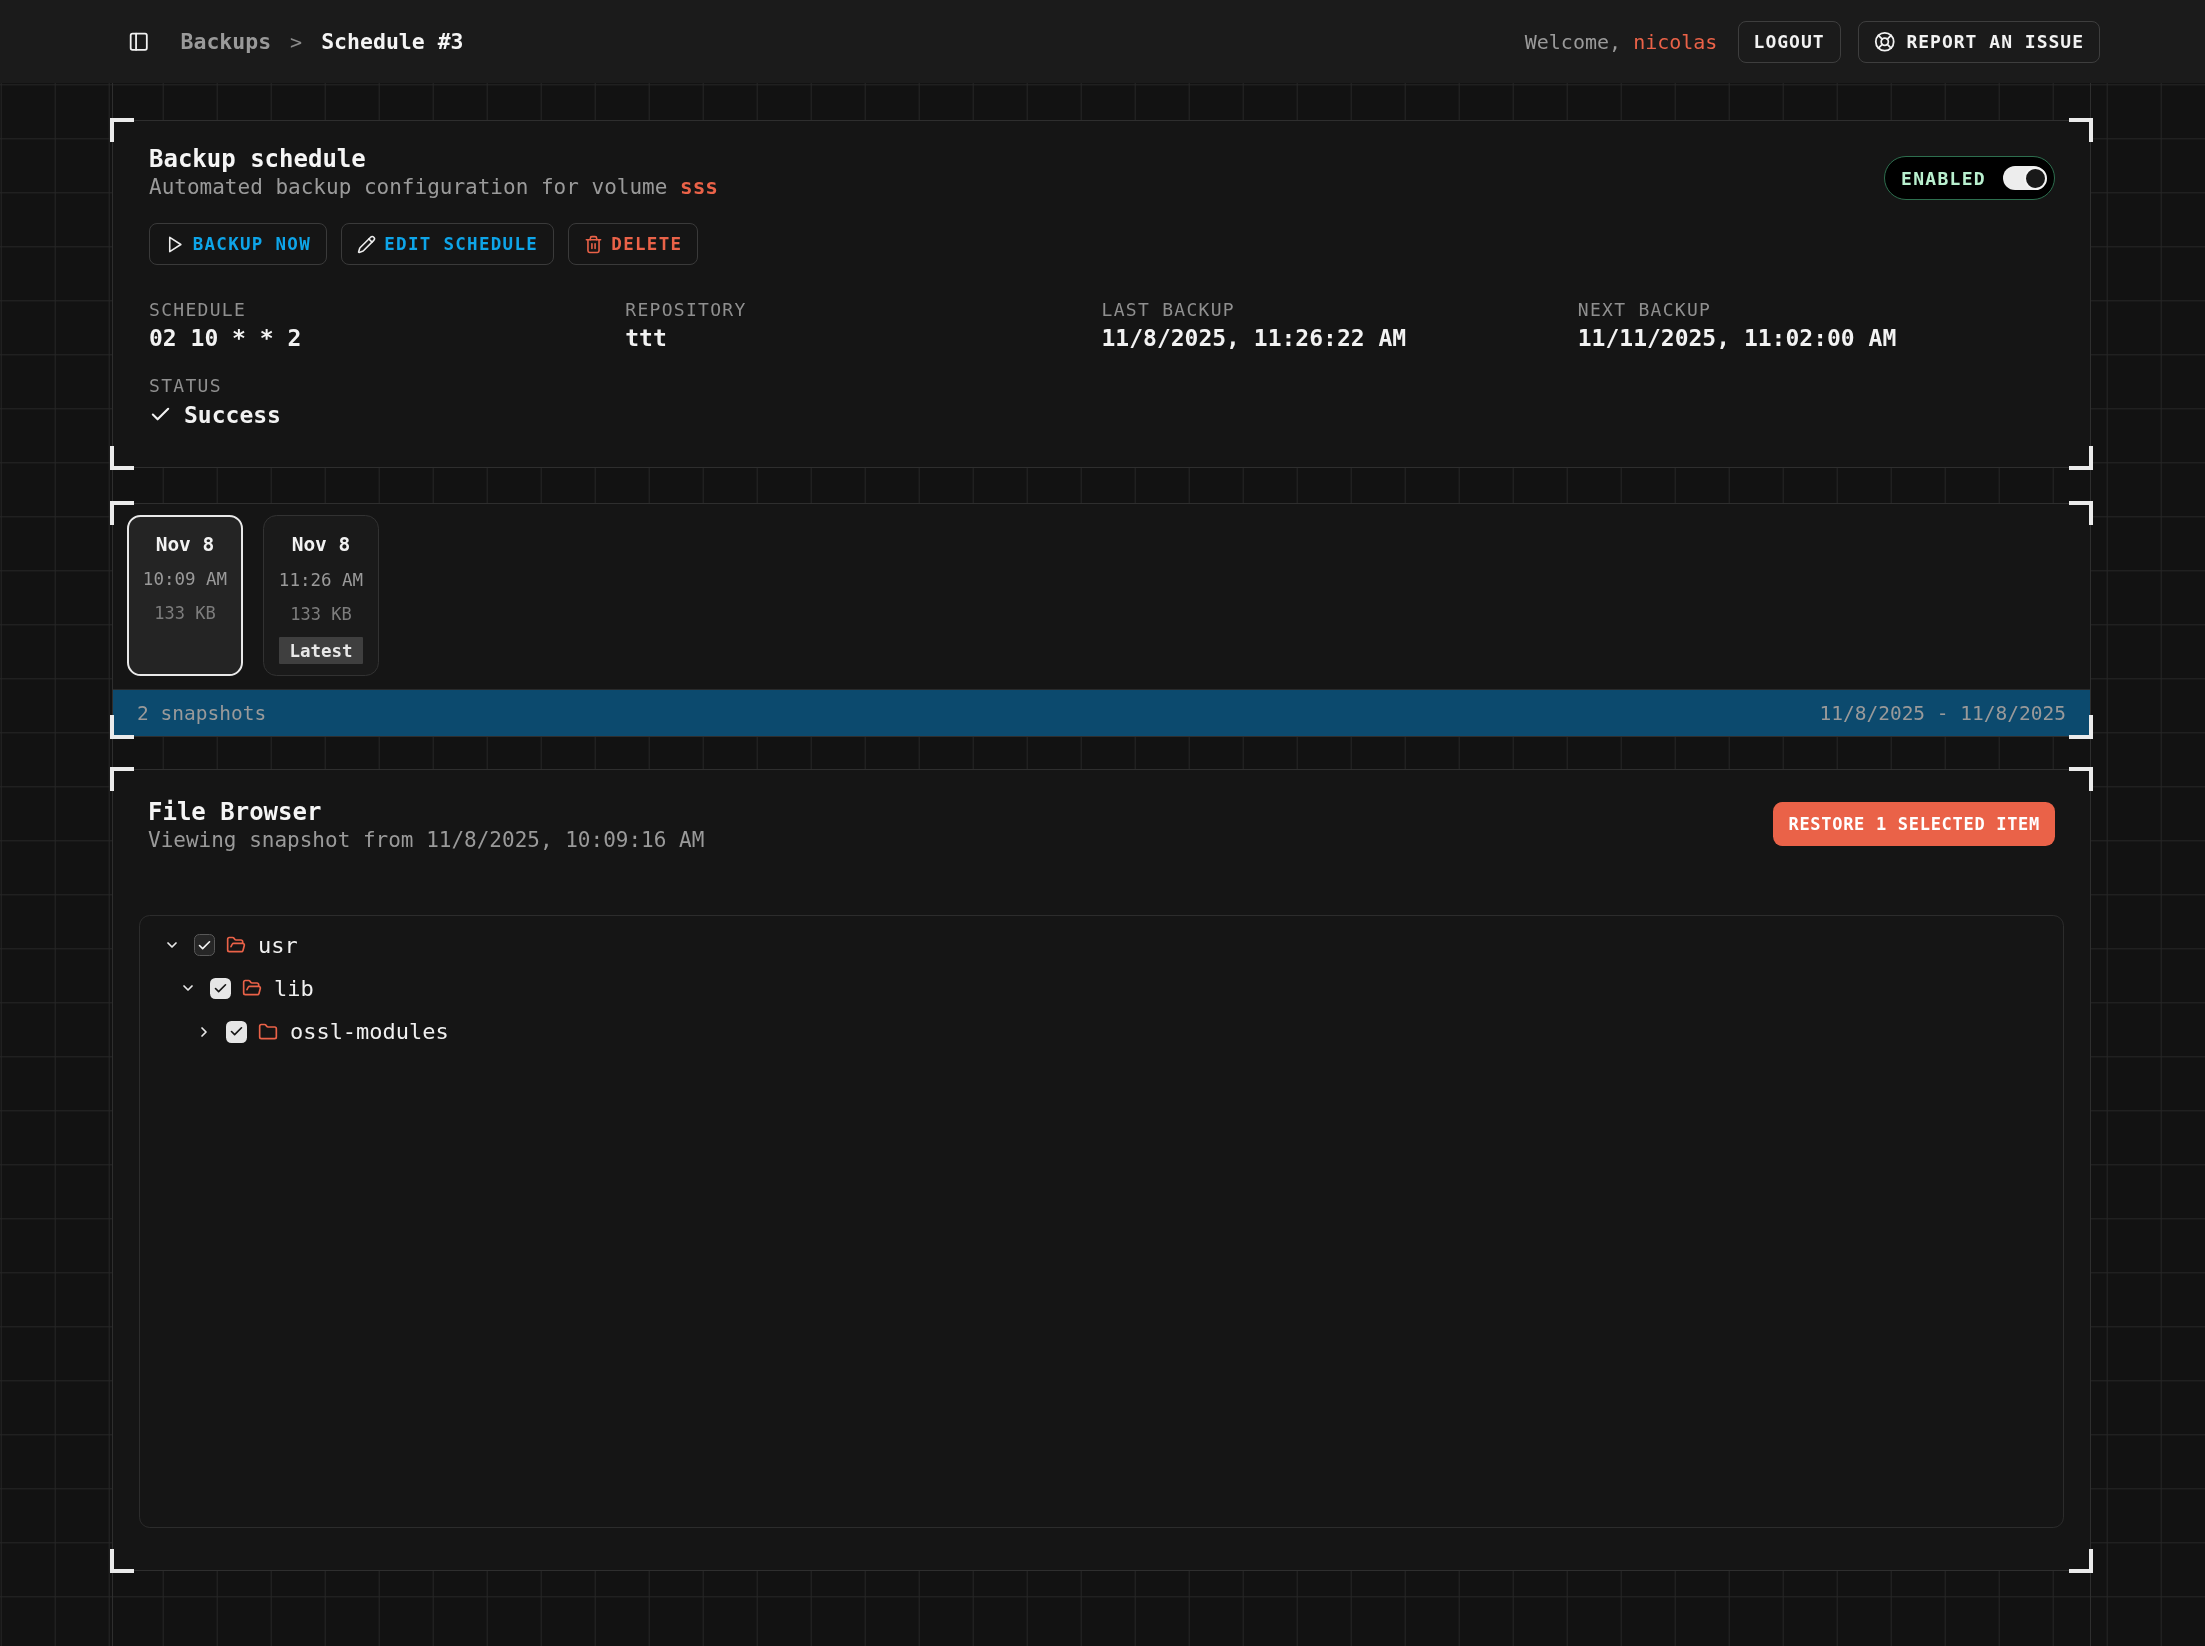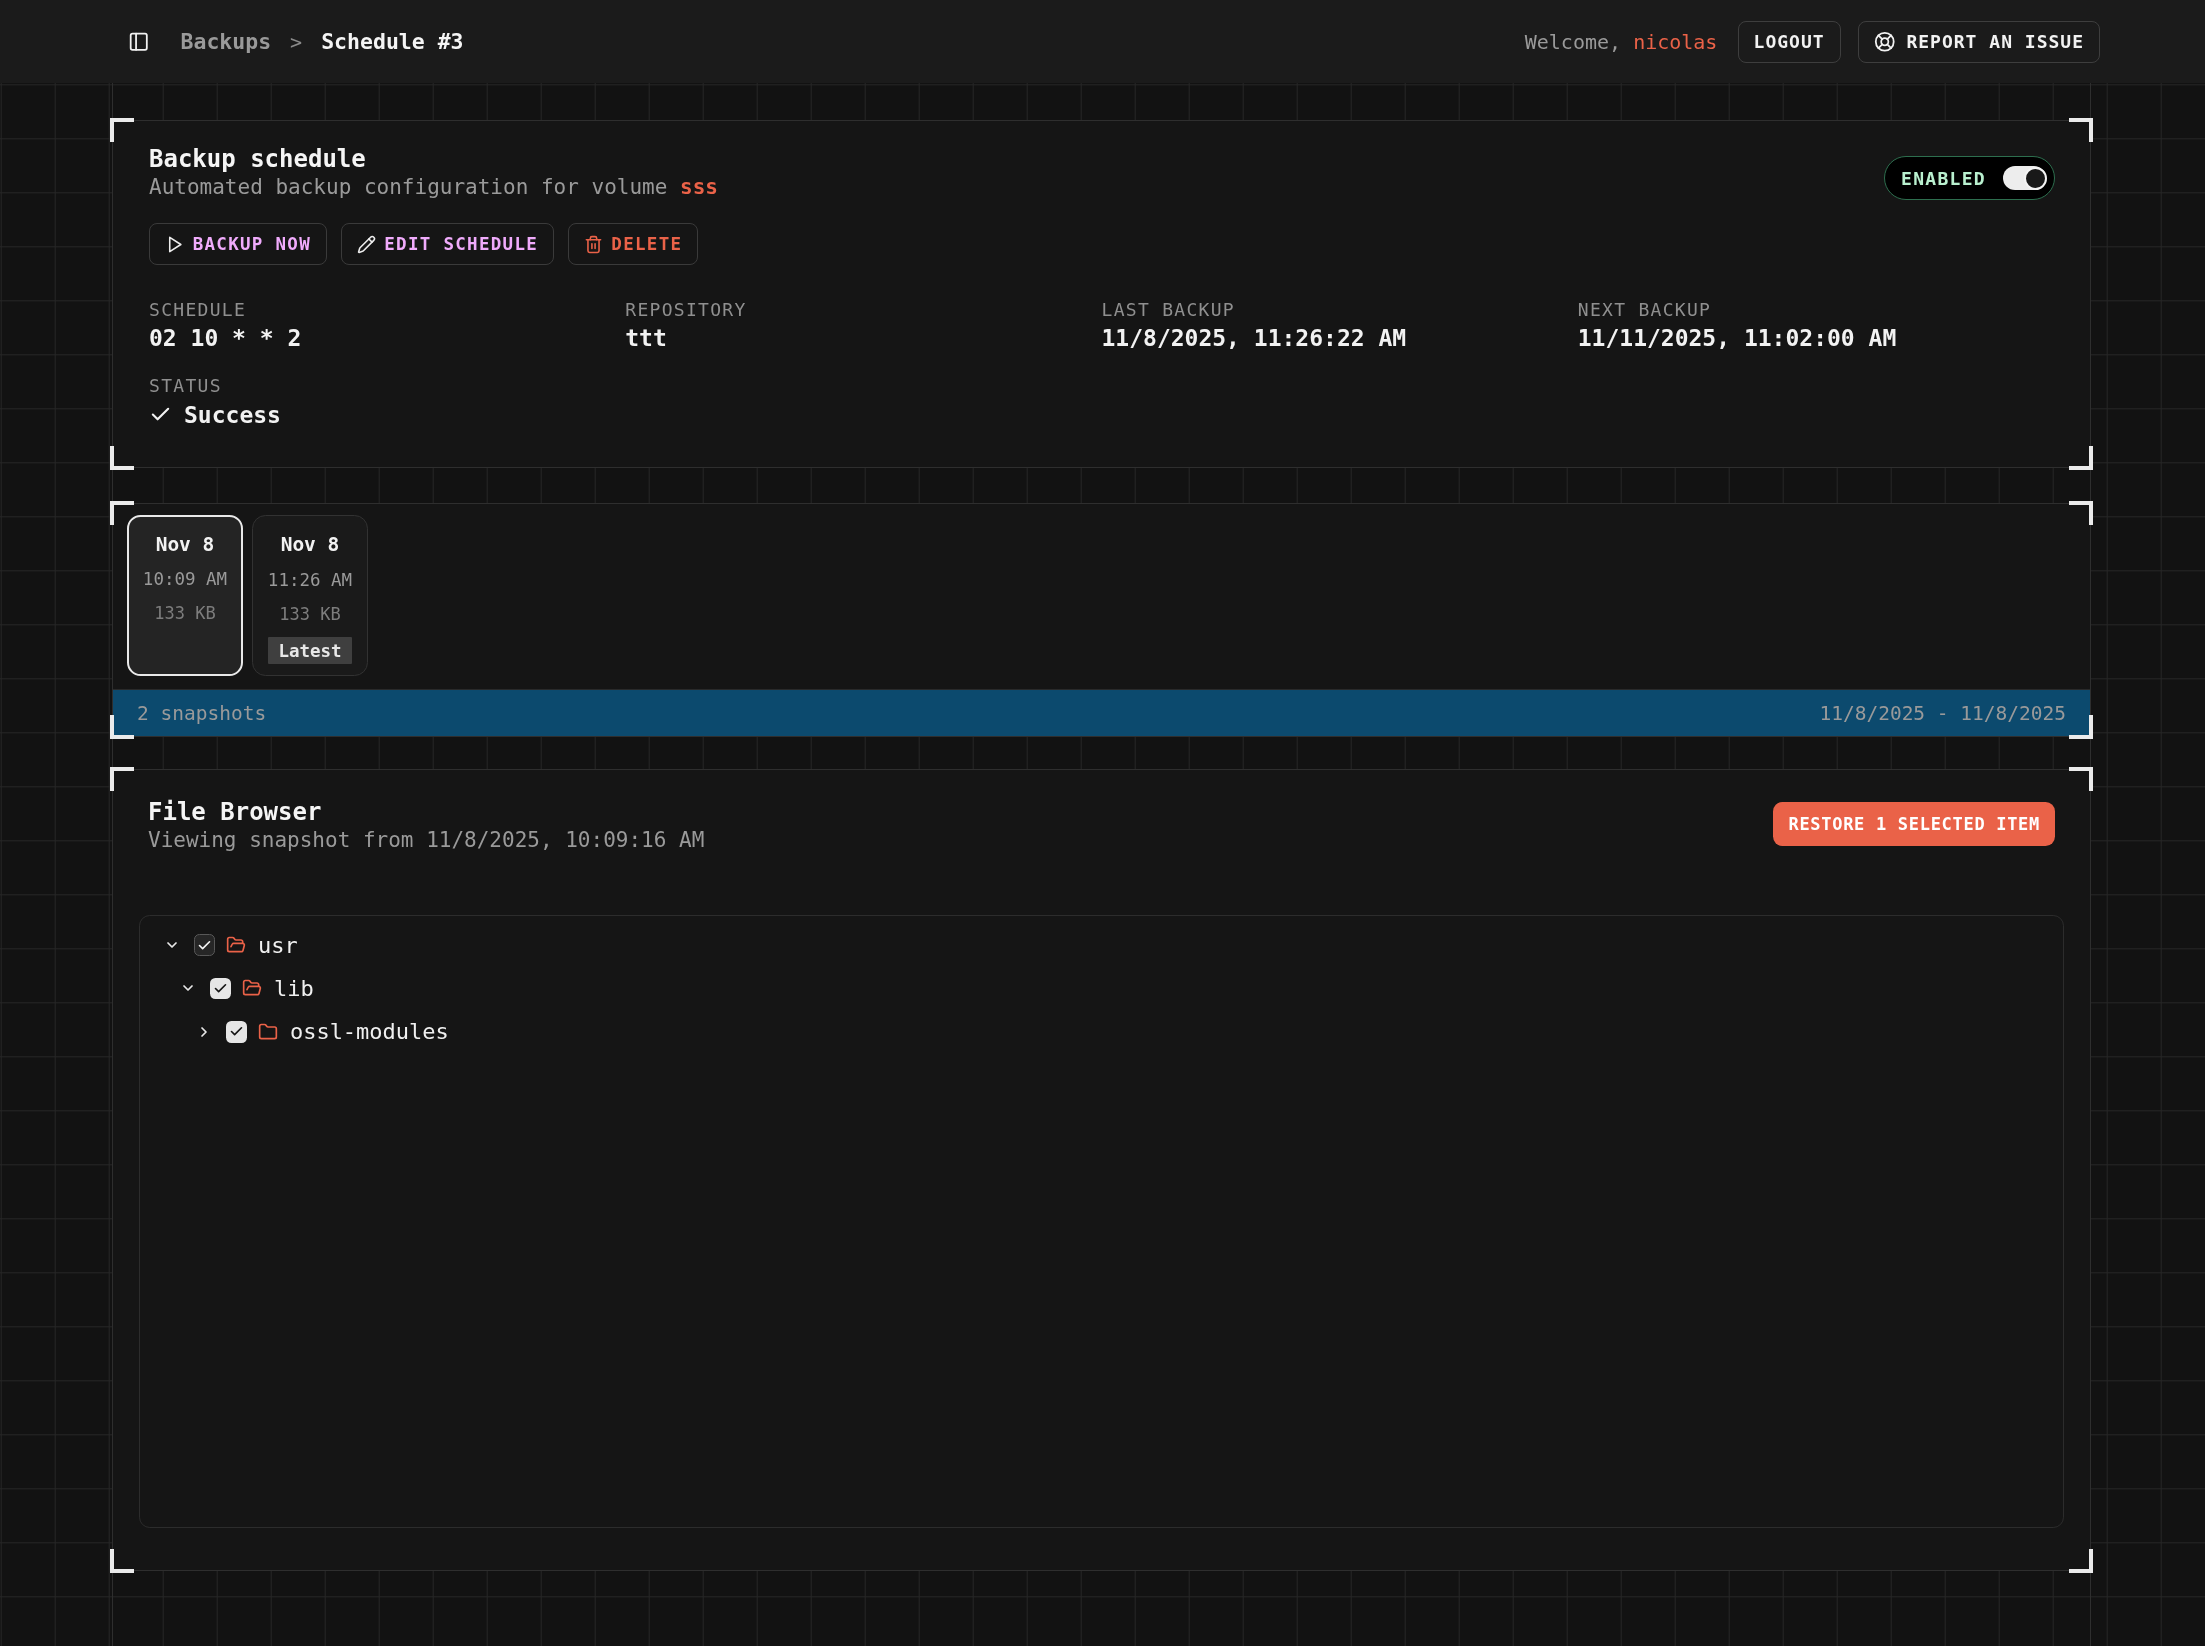--- a/index.html
+++ b/index.html
@@ -73,37 +73,37 @@
   }
   .toggle-label { font-size:18px; font-weight:bold; letter-spacing:1.3px; color:#b9f0cf; }
   .switch { position:relative; width:43px; height:24px; background:#ededed; border-radius:12px; }
   .switch .knob { position:absolute; top:0.7px; right:-0.7px; width:23px; height:23px; border-radius:50%; background:#191919; border:2px solid #f4f4f4; box-sizing:border-box; }
 
   .btnrow { display:flex; gap:13.5px; margin-top:24px; }
   .abtn {
     display:flex; align-items:center; gap:8.7px;
     height:42px; padding:0 15px;
     background:transparent; border:1.3px solid #3a3a3a; border-radius:8px;
-    color:#f0abfc; font-family:inherit; font-size:17.5px; font-weight:bold; letter-spacing:1.3px;
+    color:#0ea5e9; font-family:inherit; font-size:17.5px; font-weight:bold; letter-spacing:1.3px;
     cursor:pointer; white-space:nowrap;
   }
   .abtn.danger { color:#ea6248; }
 
   .fields {
     display:grid; grid-template-columns:repeat(4,1fr);
     row-gap:24px; margin-top:34px;
   }
   .f-label { font-size:18px; color:#8f8f8f; letter-spacing:1.3px; }
   .f-value { font-size:23px; font-weight:bold; color:#f2f2f2; margin-top:5.4px; white-space:nowrap; }
   .f-status { grid-column:1 / -1; }
   .f-status .f-value { display:flex; align-items:center; gap:12px; }
 
   
   .panel-snapshots { top:420px; height:234px; }
-  .cards { position:absolute; top:10.8px; left:14px; display:flex; gap:9px;justify-content:space-between; }
+  .cards { position:absolute; top:10.8px; left:14px; display:flex; gap:20px;justify-content:space-between; }
   .snap-card {
     width:116px; height:161px; border-radius:13.5px;
     background:#1a1a1a; border:1.3px solid #323232;
     display:flex; flex-direction:column; align-items:center;
     padding-top:17.5px; cursor:pointer;
   }
   .snap-card.selected { background:#242424; border:2.7px solid #e9e9e9; padding-top:16px; }
   .s-date { font-size:19.5px; font-weight:bold; color:#f2f2f2; }
   .s-time { font-size:17.5px; color:#9a9a9a; margin-top:13.5px; }
   .s-size { font-size:17px; color:#7d7d7d; margin-top:14px; }

